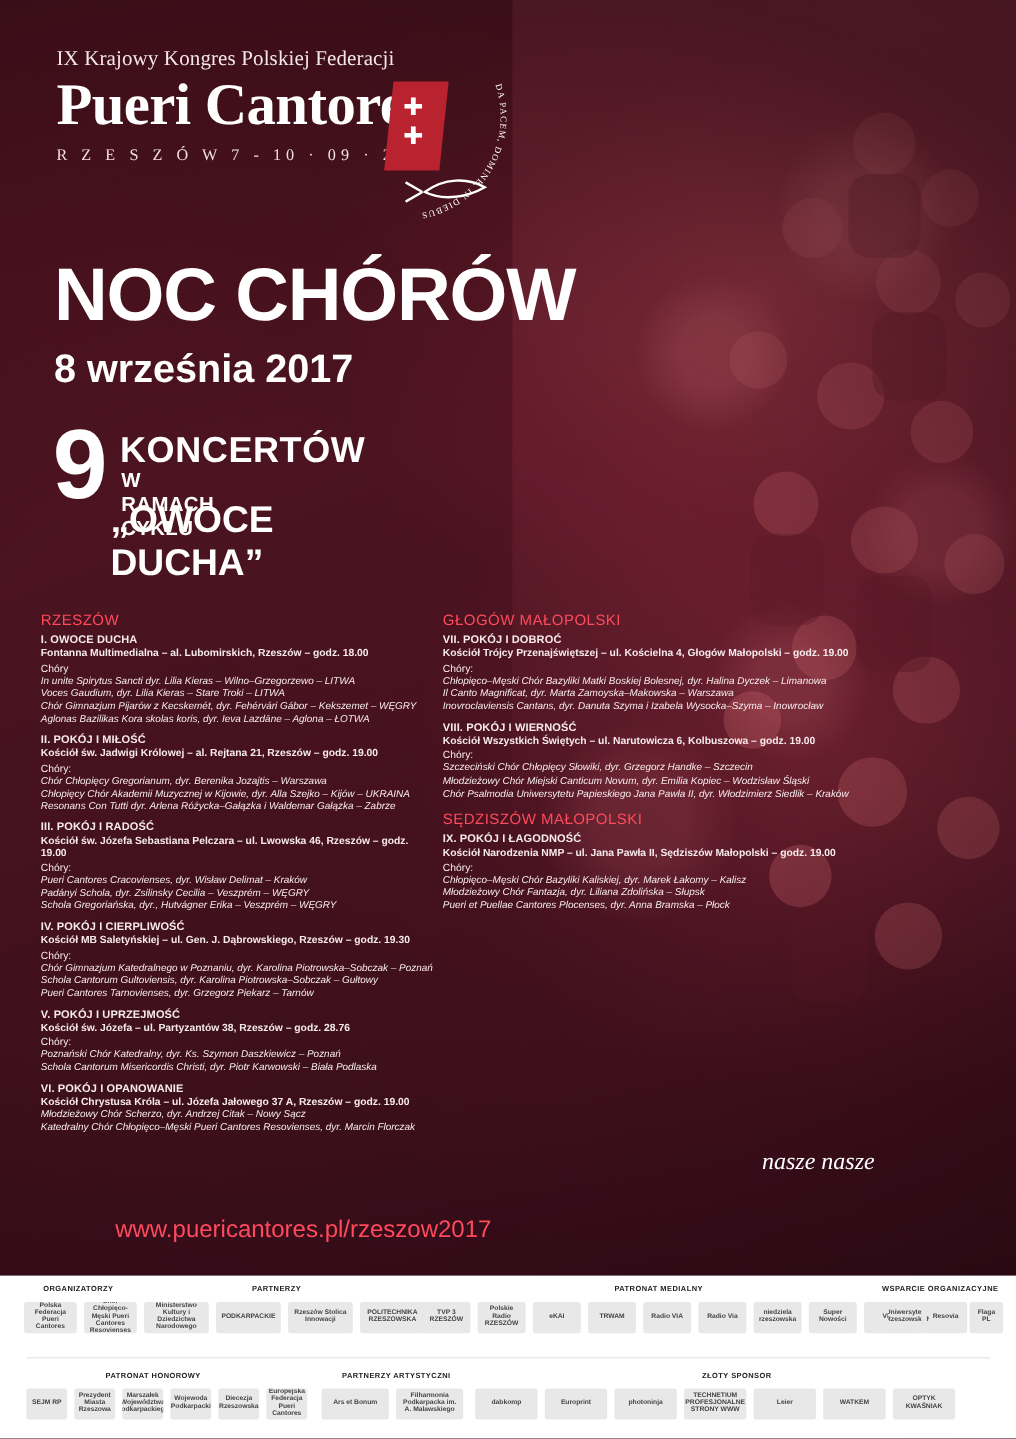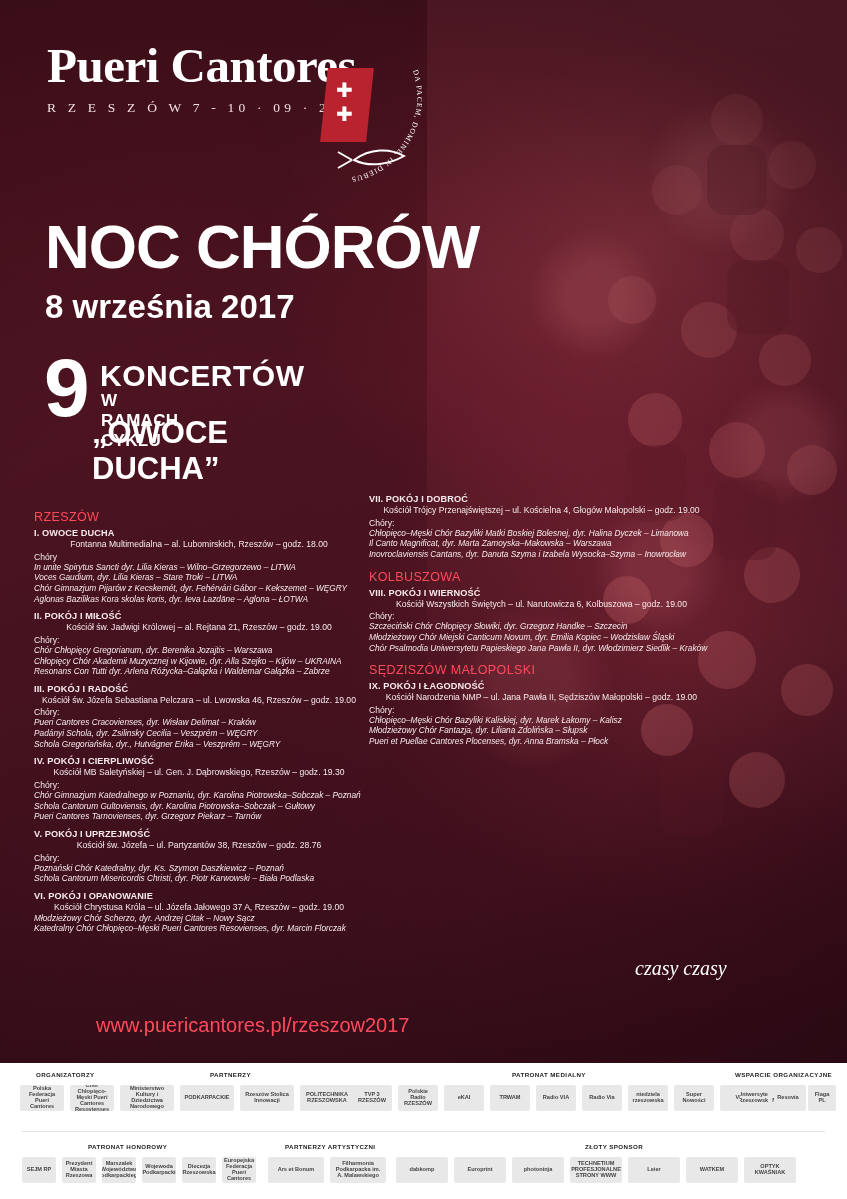--- a/index.html
+++ b/index.html
@@ -71,21 +71,21 @@
 
   
   .prog { position:absolute; left:34px; top:494px; width:778px; color:#f6eaec; }
   .col { position:absolute; top:0; }
   .colL { left:0; width:330px; }
   .colR { left:335px; width:345px; }
   .city-h { color:#ff4a5c; font-size:12.5px; font-weight:400; letter-spacing:.4px; margin:16px 0 4px 0; }
   .city-h.sp { margin-top:10px; }
   .blk { margin-bottom:7px; }
   .blk .num { font-size:9.2px; font-weight:700; letter-spacing:.1px; margin-bottom:1px; }
-  .blk .place { font-size:8.6px; font-weight:400; line-height:1.25;text-align:center; }
+  .blk .place { font-size:8.6px; font-weight:700; line-height:1.25; }
   .blk .choirs-lbl { font-size:8.6px; margin-top:2px; }
   .blk .choir { font-size:8.3px; font-style:italic; line-height:1.28; }
   .free-txt { position:absolute; left:58px; top:975px; font-size:26px; font-weight:700; color:#fff; letter-spacing:.2px;}
   .www { position:absolute; left:96px; top:1014px; font-size:20px; color:#ff4a5c; font-weight:400;}
   .motto { position:absolute; left:635px; top:955px; width:200px; color:#fff; font-family:"Liberation Serif", serif; font-style:italic; font-size:20px; line-height:1.35; }
 
   
   .sponsors { position:absolute; left:0; top:1063px; width:847px; height:136px; background:#ffffff; }
   .sp-lbl { position:absolute; font-size:6.2px; font-weight:700; color:#222; letter-spacing:.4px; }
   .logorow { position:absolute; display:flex; align-items:center; gap:6px; }
@@ -125,20 +125,21 @@
       <rect x="300" y="260" width="62" height="74" rx="18"></rect>
       <rect x="198" y="445" width="62" height="76" rx="18"></rect>
       <rect x="286" y="480" width="64" height="80" rx="18"></rect>
       <rect x="232" y="755" width="64" height="80" rx="18"></rect>
     </g>
   </svg>
   <div class="brush"></div>
   <div class="vign"></div>
 
   <div class="hdr">
+    <div class="line1">IX Krajowy Kongres Polskiej Federacji</div>
     <div class="brand">Pueri Cantores</div>
     <div class="city">R Z E S Z Ó W   7 - 10 · 09 · 2017</div>
   </div>
 
   <div class="logo">
     <svg class="arcsvg" width="118" height="132" viewBox="0 0 118 132">
       <defs>
         <path id="arcp" d="M 104,12 A 82,82 0 0 1 40,122"></path>
       </defs>
       <text font-size="7.4" fill="#ffffff" font-family="Liberation Serif, serif" letter-spacing="1.1">
@@ -208,29 +209,29 @@
           <div class="choir">Schola Cantorum Misericordis Christi, dyr. Piotr Karwowski – Biała Podlaska</div>
         </div>
         <div class="blk">
           <div class="num">VI. POKÓJ I OPANOWANIE</div>
           <div class="place">Kościół Chrystusa Króla – ul. Józefa Jałowego 37 A, Rzeszów – godz. 19.00</div>
           <div class="choir">Młodzieżowy Chór Scherzo, dyr. Andrzej Citak – Nowy Sącz</div>
           <div class="choir">Katedralny Chór Chłopięco–Męski Pueri Cantores Resovienses, dyr. Marcin Florczak</div>
         </div>
       </div>
     <div class="col colR">
+        <div class="city-h">GŁOGÓW MAŁOPOLSKI</div>
         <div class="blk">
           <div class="num">VII. POKÓJ I DOBROĆ</div>
           <div class="place">Kościół Trójcy Przenajświętszej – ul. Kościelna 4, Głogów Małopolski – godz. 19.00</div>
           <div class="choirs-lbl">Chóry:</div>
           <div class="choir">Chłopięco–Męski Chór Bazyliki Matki Boskiej Bolesnej, dyr. Halina Dyczek – Limanowa</div>
           <div class="choir">Il Canto Magnificat, dyr. Marta Zamoyska–Makowska – Warszawa</div>
           <div class="choir">Inovroclaviensis Cantans, dyr. Danuta Szyma i Izabela Wysocka–Szyma – Inowrocław</div>
         </div>
-        <div class="city-h sp">KOLBUSZOWA</div>
         <div class="blk">
           <div class="num">VIII. POKÓJ I WIERNOŚĆ</div>
           <div class="place">Kościół Wszystkich Świętych – ul. Narutowicza 6, Kolbuszowa – godz. 19.00</div>
           <div class="choirs-lbl">Chóry:</div>
           <div class="choir">Szczeciński Chór Chłopięcy Słowiki, dyr. Grzegorz Handke – Szczecin</div>
           <div class="choir">Młodzieżowy Chór Miejski Canticum Novum, dyr. Emilia Kopiec – Wodzisław Śląski</div>
           <div class="choir">Chór Psalmodia Uniwersytetu Papieskiego Jana Pawła II, dyr. Włodzimierz Siedlik – Kraków</div>
         </div>
         <div class="city-h sp">SĘDZISZÓW MAŁOPOLSKI</div>
         <div class="blk">
@@ -239,21 +240,21 @@
           <div class="choirs-lbl">Chóry:</div>
           <div class="choir">Chłopięco–Męski Chór Bazyliki Kaliskiej, dyr. Marek Łakomy – Kalisz</div>
           <div class="choir">Młodzieżowy Chór Fantazja, dyr. Liliana Zdolińska – Słupsk</div>
           <div class="choir">Pueri et Puellae Cantores Plocenses, dyr. Anna Bramska – Płock</div>
         </div>
       </div>
   </div>
 
   <div class="www">www.puericantores.pl/rzeszow2017</div>
   <div class="motto">
-    <div>czasy czasy</div>
+    <div>nasze nasze</div>
   </div>
 
   <div class="sponsors">
     <div class="divline"></div>
 
     <div class="sp-lbl" style="left:36px; top:8px;">ORGANIZATORZY</div>
     <div class="sp-lbl" style="left:210px; top:8px;">PARTNERZY</div>
     <div class="sp-lbl" style="left:512px; top:8px;">PATRONAT MEDIALNY</div>
     <div class="sp-lbl" style="left:735px; top:8px;">WSPARCIE ORGANIZACYJNE</div>
     <div class="sp-lbl" style="left:88px; top:80px;">PATRONAT HONOROWY</div>

